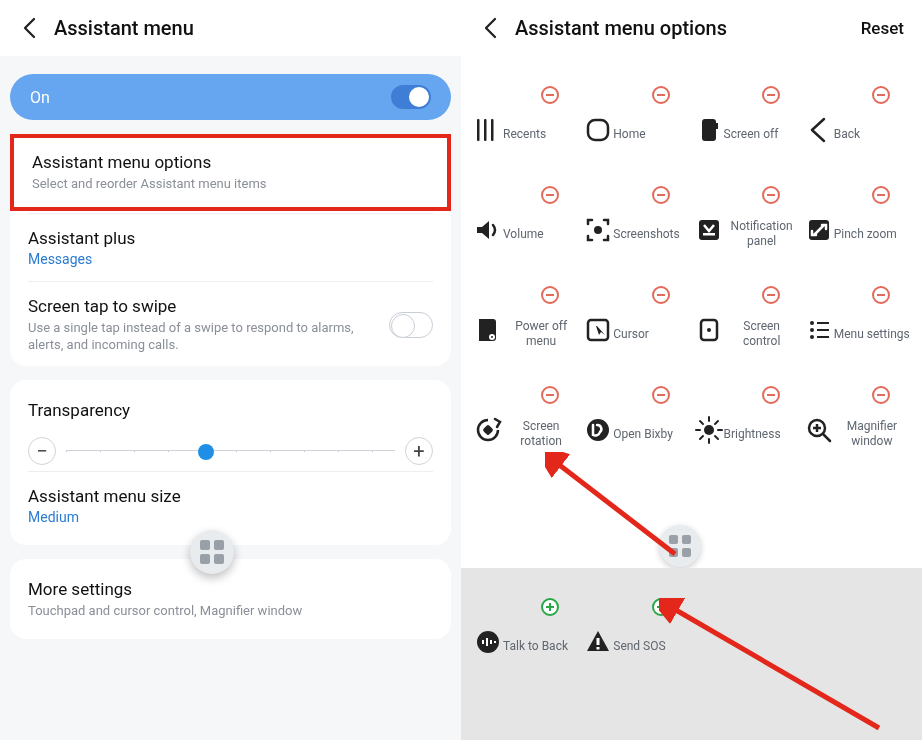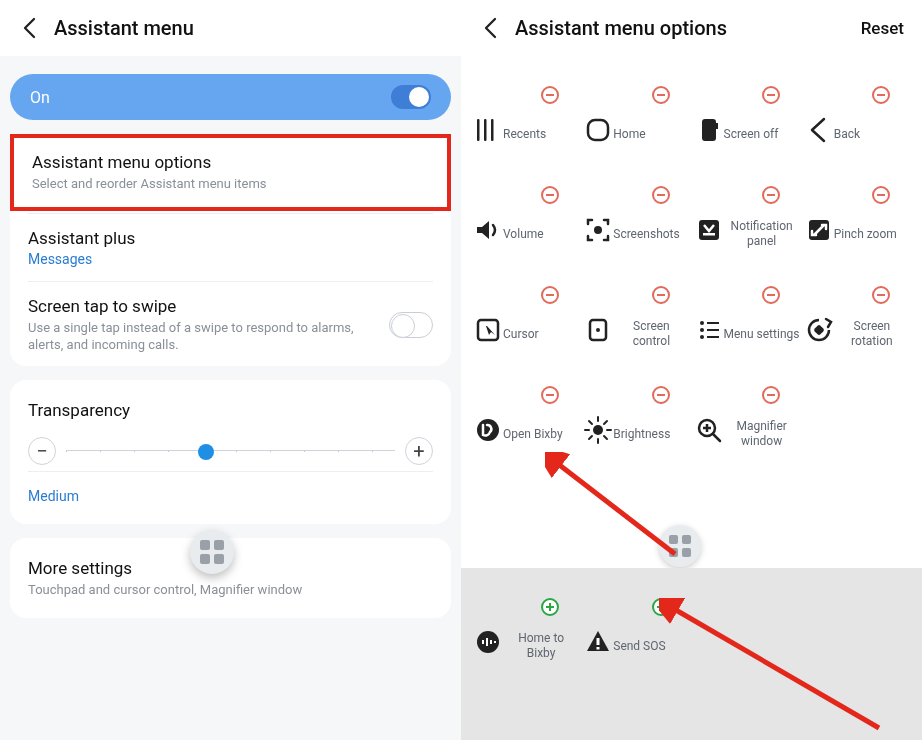--- a/index.html
+++ b/index.html
@@ -99,20 +99,21 @@
         </div>
       <div class="track">
           <div class="thumb"></div>
         </div>
       <div class="btn">
           <span>+</span>
         </div>
     </div>
     <div class="divider"></div>
     <div class="row">
+      <div class="title">Assistant menu size</div>
       <div class="acc">Medium</div>
     </div>
   </div>
 
   <div class="group">
     <div class="row">
       <div class="title">More settings</div>
       <div class="sub">Touchpad and cursor control, Magnifier window</div>
     </div>
   </div>
@@ -201,20 +202,29 @@
         <div class="lbl">Notification panel</div>
       </div>
       <div class="cell">
         <div class="badge minus"></div>
         <div class="ic">
           <svg width="30" height="30" viewBox="0 0 30 30">
             <use href="#i-pinch"></use>
           </svg>
         </div>
         <div class="lbl">Pinch zoom</div>
+      </div>
+      <div class="cell">
+        <div class="badge minus"></div>
+        <div class="ic">
+          <svg width="30" height="30" viewBox="0 0 30 30">
+            <use href="#i-power"></use>
+          </svg>
+        </div>
+        <div class="lbl">Power off menu</div>
       </div>
       <div class="cell">
         <div class="badge minus"></div>
         <div class="ic">
           <svg width="30" height="30" viewBox="0 0 30 30">
             <use href="#i-cursor"></use>
           </svg>
         </div>
         <div class="lbl">Cursor</div>
       </div>
@@ -283,21 +293,21 @@
 
   <div class="bottombar">
     <div class="grid2" id="bottom-grid">
         <div class="cell">
           <div class="badge plus"></div>
           <div class="ic">
             <svg width="30" height="30" viewBox="0 0 30 30">
               <use href="#i-talkbixby"></use>
             </svg>
           </div>
-          <div class="lbl">Home to Bixby</div>
+          <div class="lbl">Talk to Back</div>
         </div>
         <div class="cell">
           <div class="badge plus"></div>
           <div class="ic">
             <svg width="30" height="30" viewBox="0 0 30 30">
               <use href="#i-sos"></use>
             </svg>
           </div>
           <div class="lbl">Send SOS</div>
         </div>

